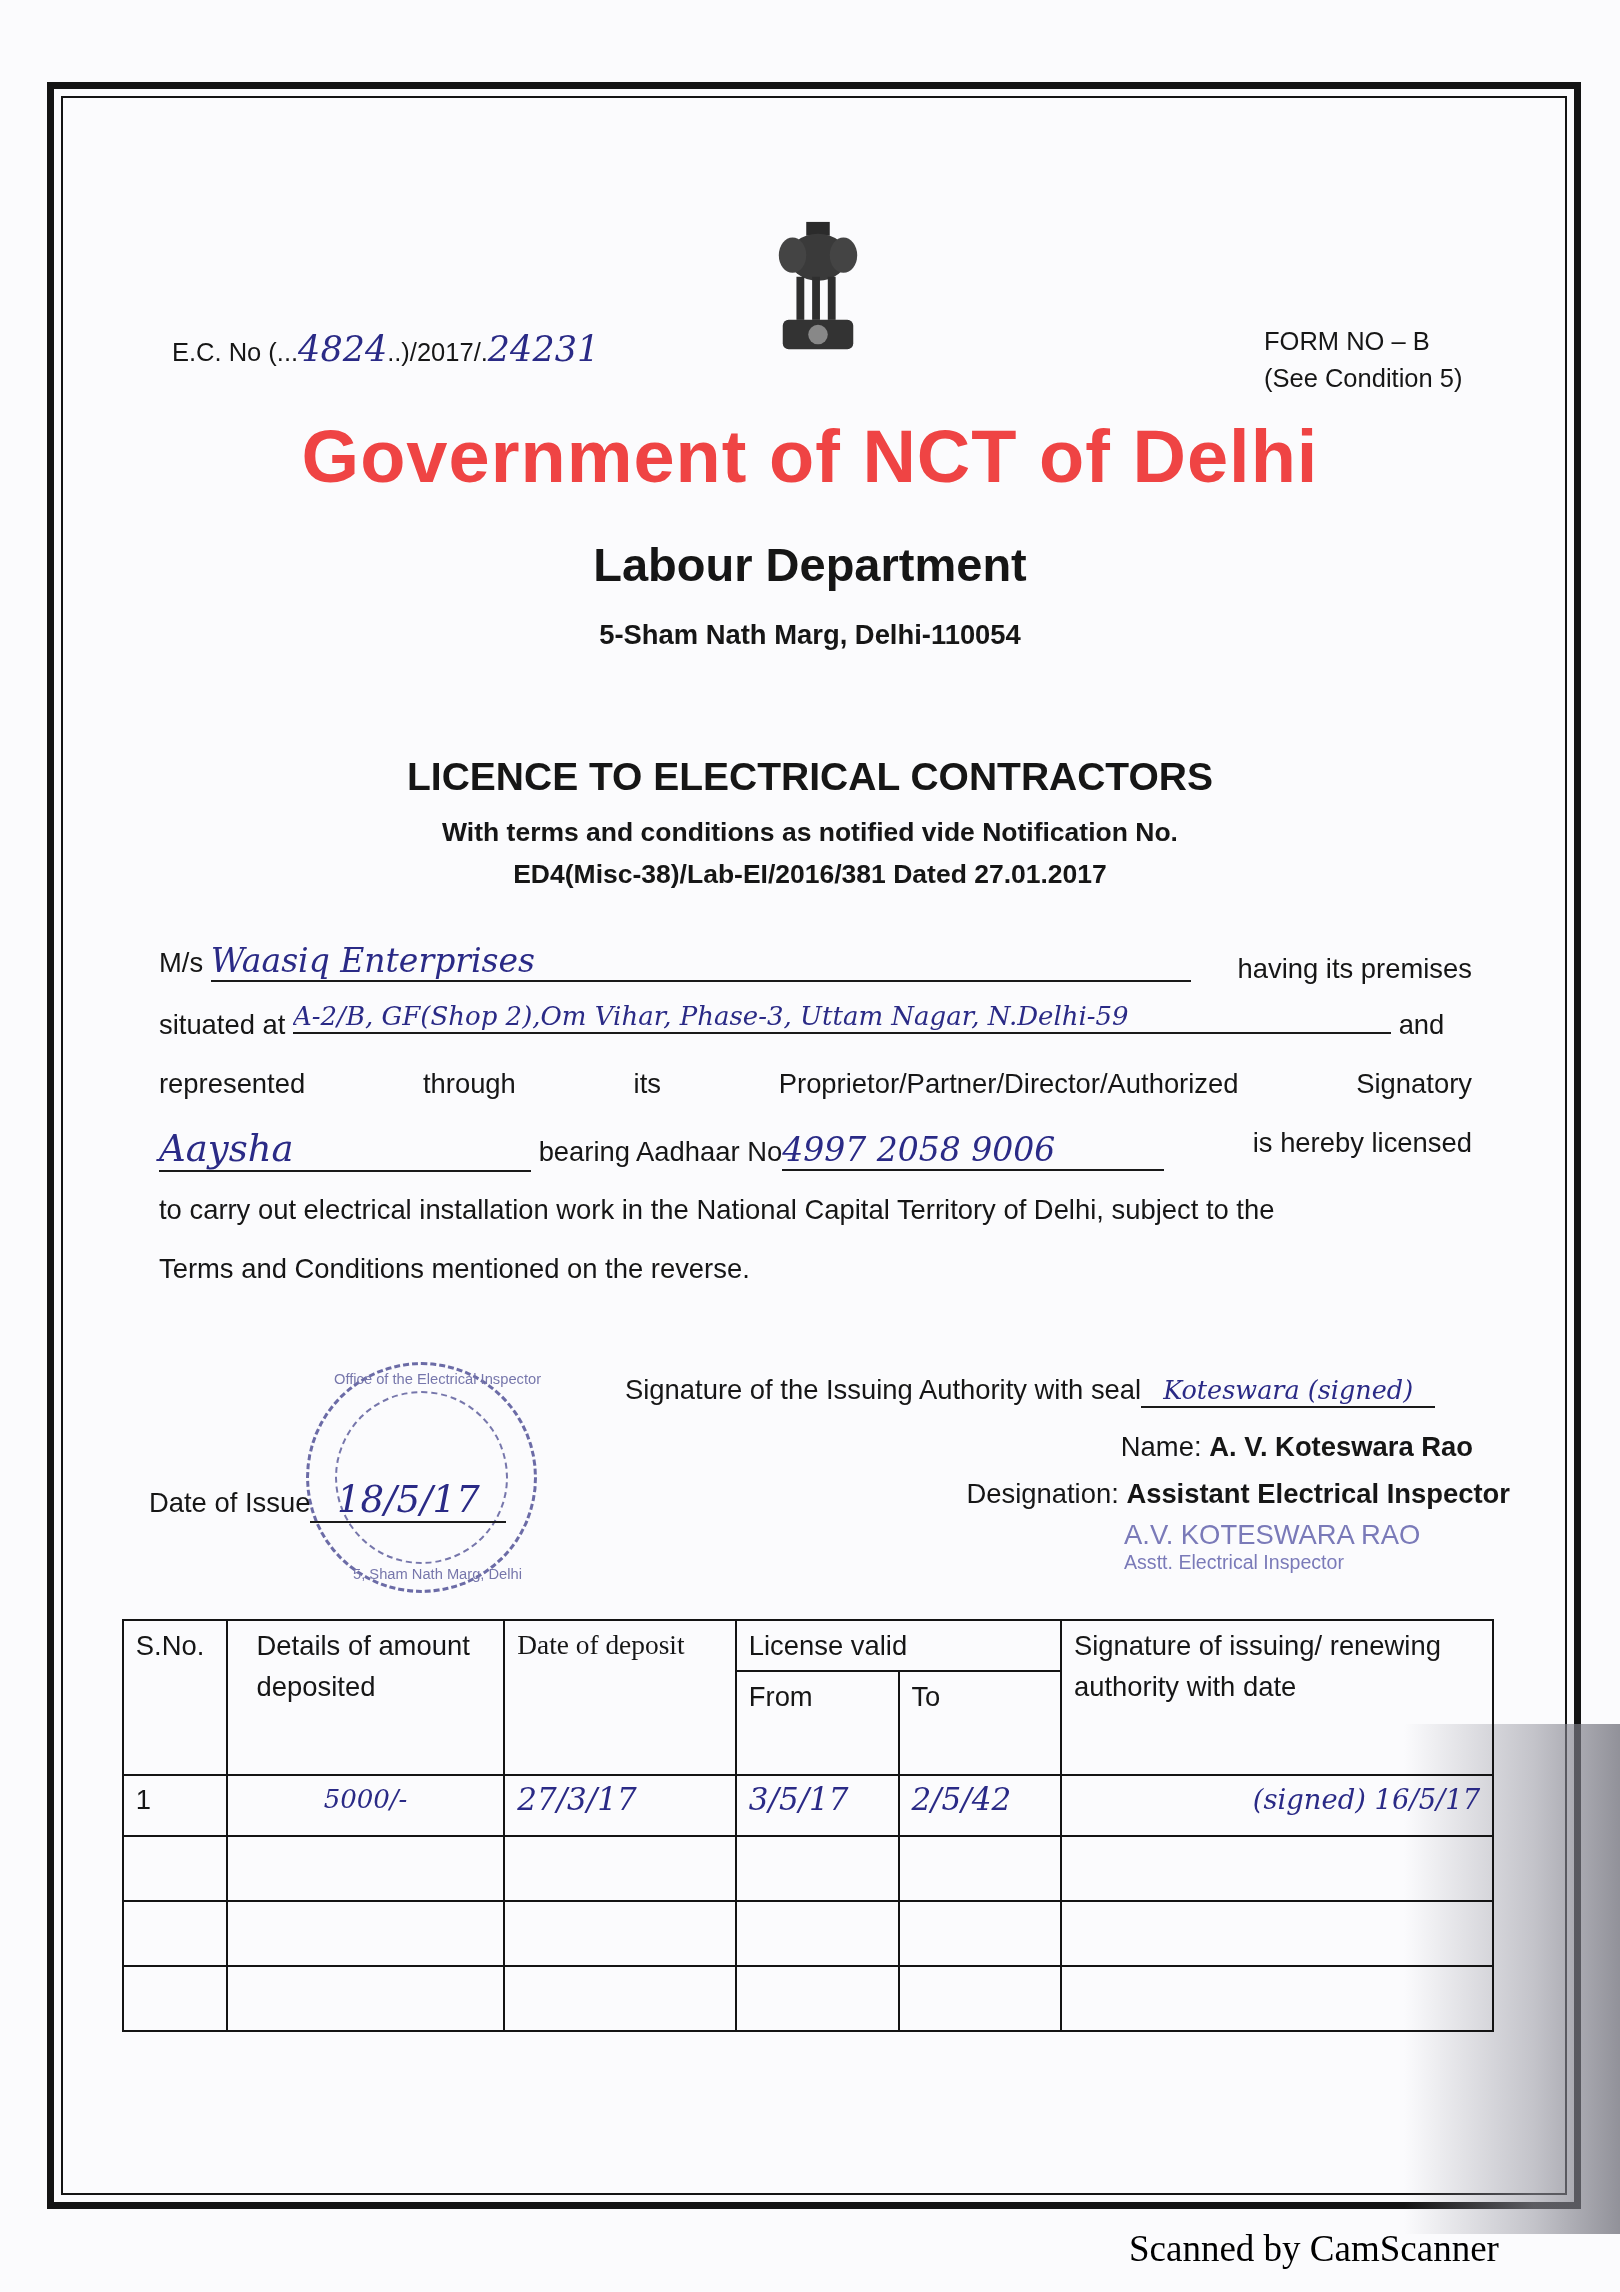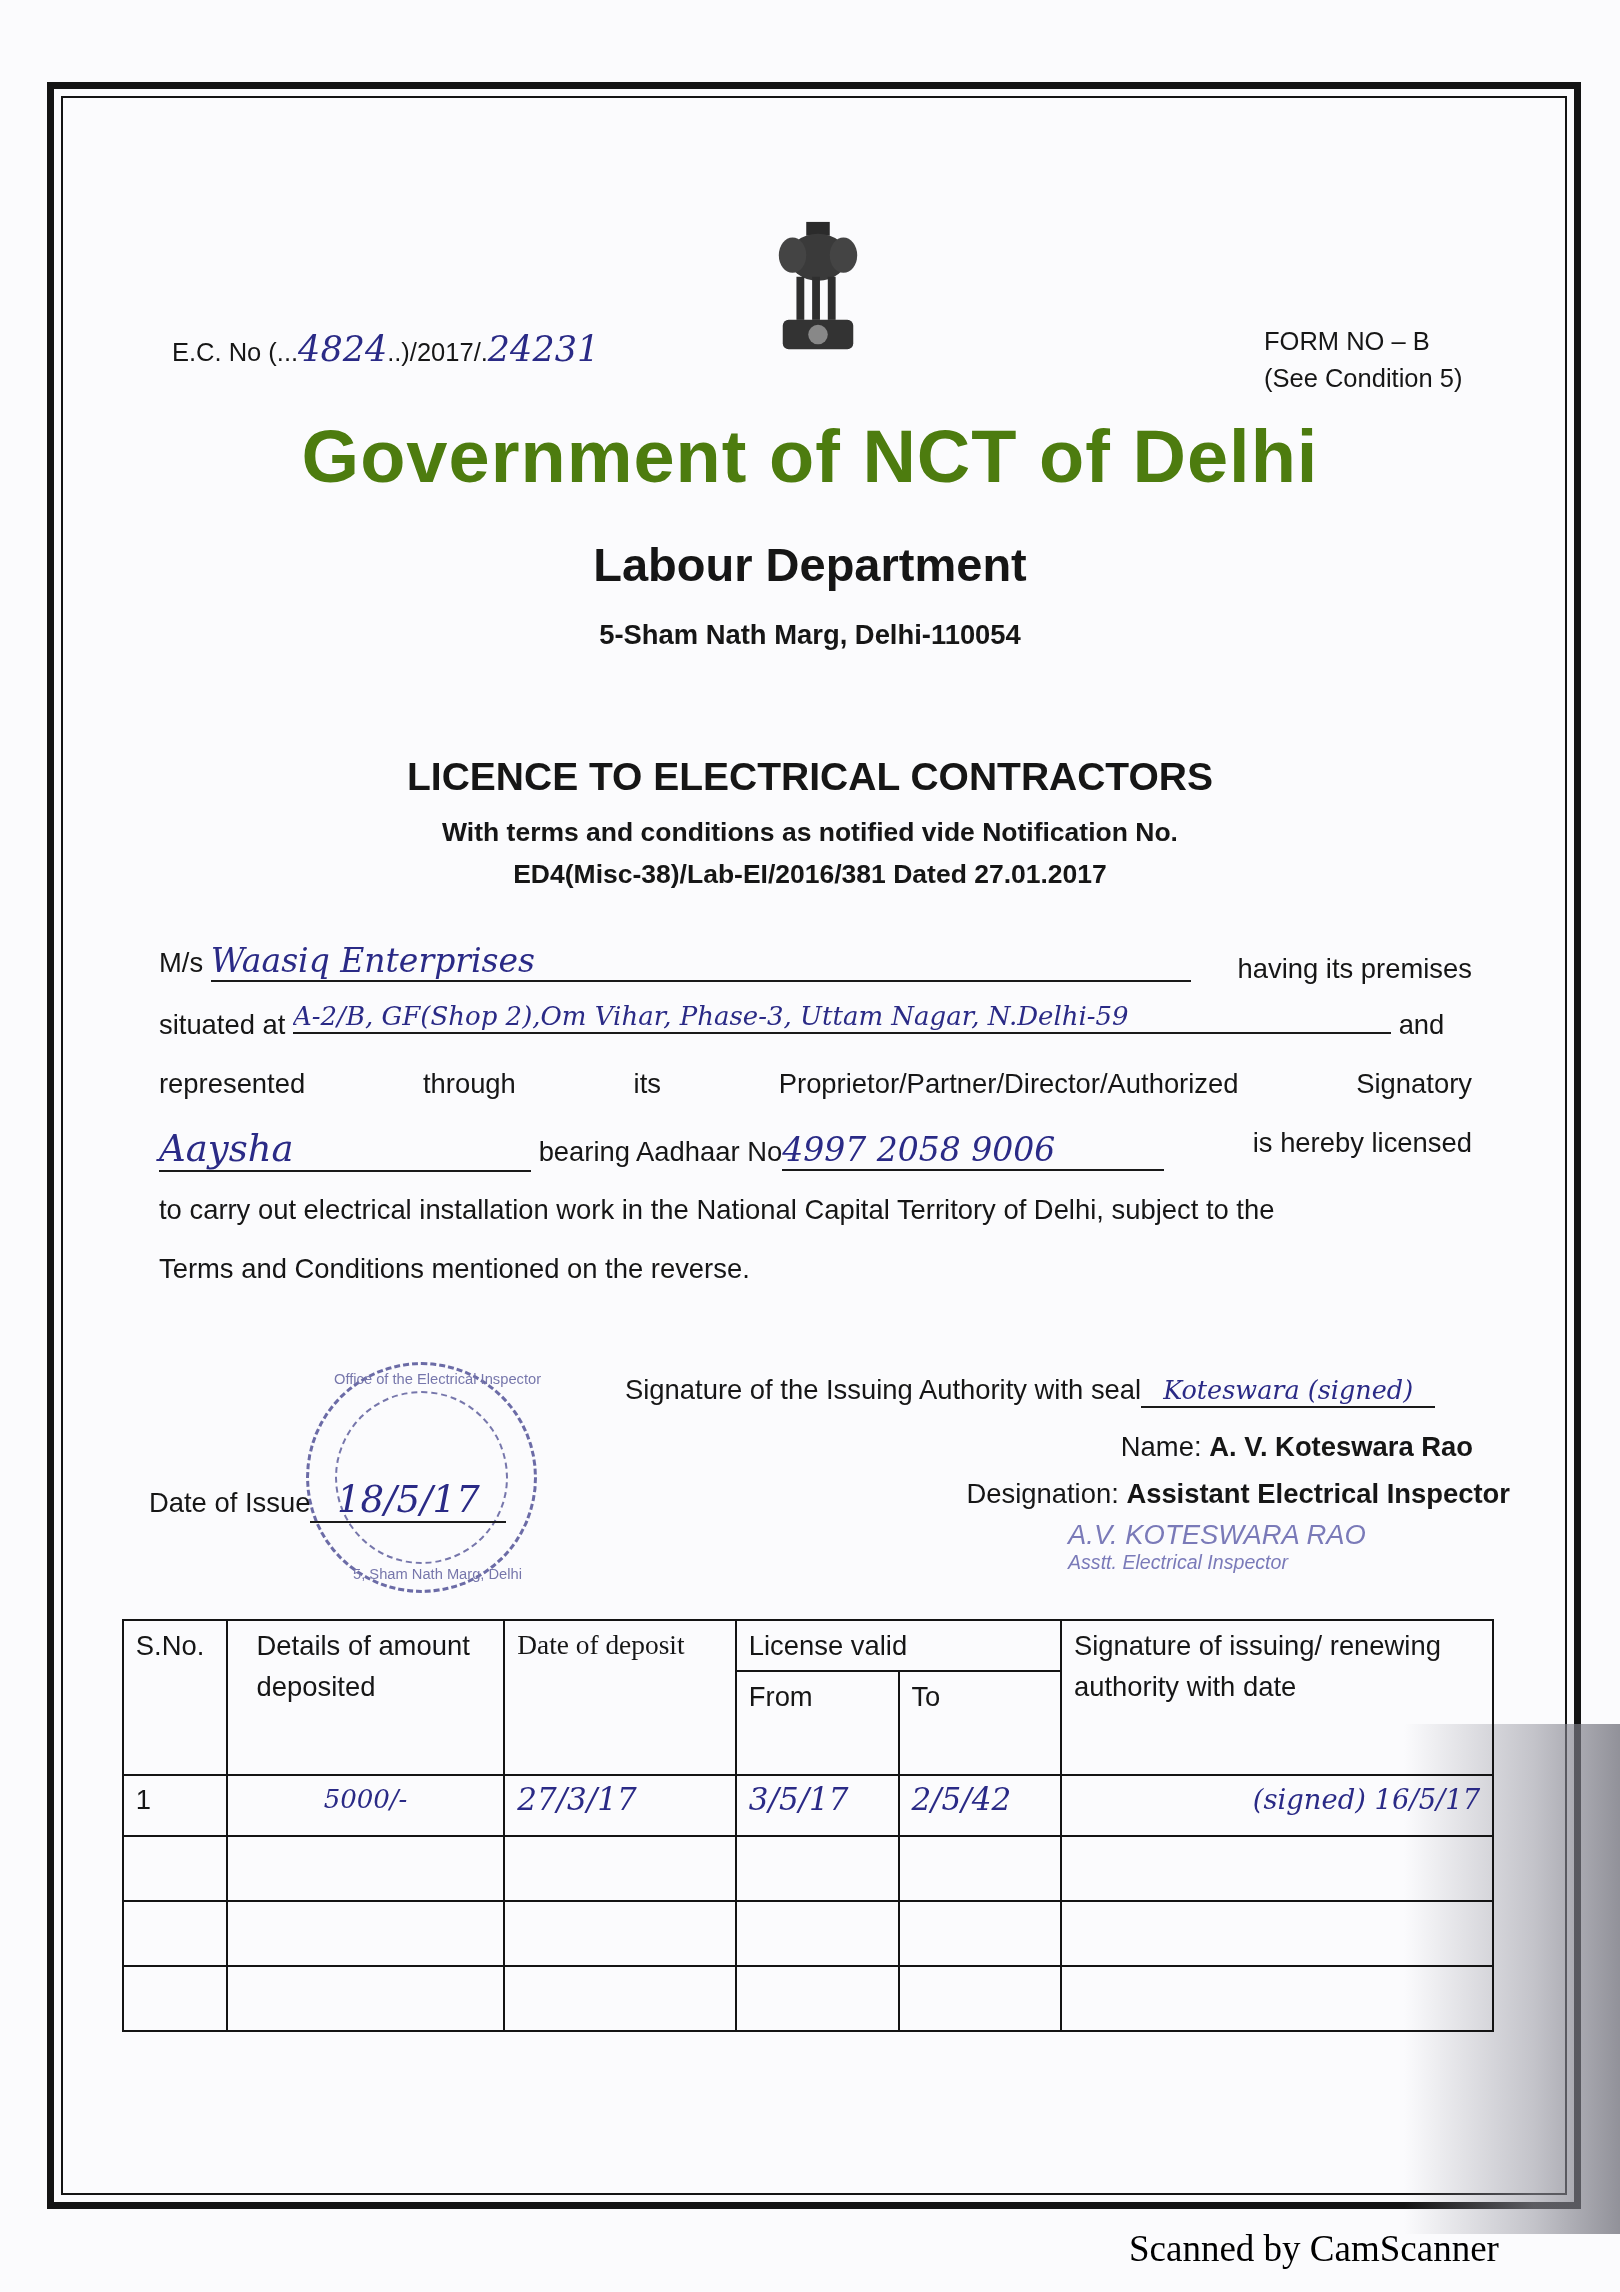--- a/index.html
+++ b/index.html
@@ -20,40 +20,40 @@
     position: absolute; right: 0; bottom: 59px; width: 216px; height: 510px;
     background: linear-gradient(90deg, rgba(255,255,255,0) 0%, rgba(150,150,160,0.55) 60%, rgba(110,110,120,0.75) 100%);
   }
   .abs { position: absolute; }
   .hand { color: #2a2a86; font-family: "DejaVu Serif", serif; font-style: italic; }
   .ec-no { left: 172px; top: 329px; font-size: 25.5px; }
   .ec-no .hand { font-size: 35px; }
   .form-no { left: 1264px; top: 323px; font-size: 25.5px; line-height: 37px; text-align: left; }
   .emblem { left: 769px; top: 218px; width: 98px; height: 143px; }
   .title { left: 0; width: 1620px; text-align: center; }
-  .gov-title { top: 414px; font-size: 74px; font-weight: bold; color: #4d7c0f; letter-spacing: 1px; }
+  .gov-title { top: 414px; font-size: 74px; font-weight: bold; color: #ef4444; letter-spacing: 1px; }
   .dept { top: 537px; font-size: 47px; font-weight: bold; }
   .address { top: 619px; font-size: 27.4px; font-weight: bold; }
   .lic-title { top: 755px; font-size: 39px; font-weight: bold; }
   .lic-sub1 { top: 817px; font-size: 26.5px; font-weight: bold; }
   .lic-sub2 { top: 859px; font-size: 26.5px; font-weight: bold; }
   .line { position: absolute; font-size: 27.4px; }
   .fill { display: inline-block; border-bottom: 2.9px solid #1a1a1a; vertical-align: baseline; }
   .fill .hand { font-size: 33px; }
   .justify-row { position: absolute; left: 159px; width: 1313px; display: flex; justify-content: space-between; font-size: 27.4px; }
   .seal {
     left: 306px; top: 1362px; width: 231px; height: 231px; border-radius: 50%;
     border: 3.9px dashed #3c3c8a; box-sizing: border-box; opacity: 0.75;
   }
   .seal-inner {
     position: absolute; left: 25.5px; top: 25.5px; width: 173px; height: 173px; border-radius: 50%;
     border: 2px dashed #4a4a90; box-sizing: border-box;
   }
   .seal-text { position: absolute; left: 16px; width: 100%; text-align: center; font-size: 14.7px; color: #4a4a90; }
-  .stamp { left: 1068px; top: 1519px; color: #5a5aa8; opacity: 0.8; font-style: italic; }
+  .stamp { left: 1124px; top: 1519px; color: #5a5aa8; opacity: 0.8; }
   table.ledger {
     position: absolute; left: 122px; top: 1619px; width: 1372px; border-collapse: collapse;
     font-size: 27.4px;
   }
   table.ledger td, table.ledger th {
     border: 2.9px solid #141414; vertical-align: top; text-align: left; font-weight: normal;
     padding: 3.9px 11.8px; line-height: 41px;
   }
   .footer { left: 1129px; top: 2227px; font-family: "Liberation Serif", serif; font-size: 37px; color: #000; }
 </style>

